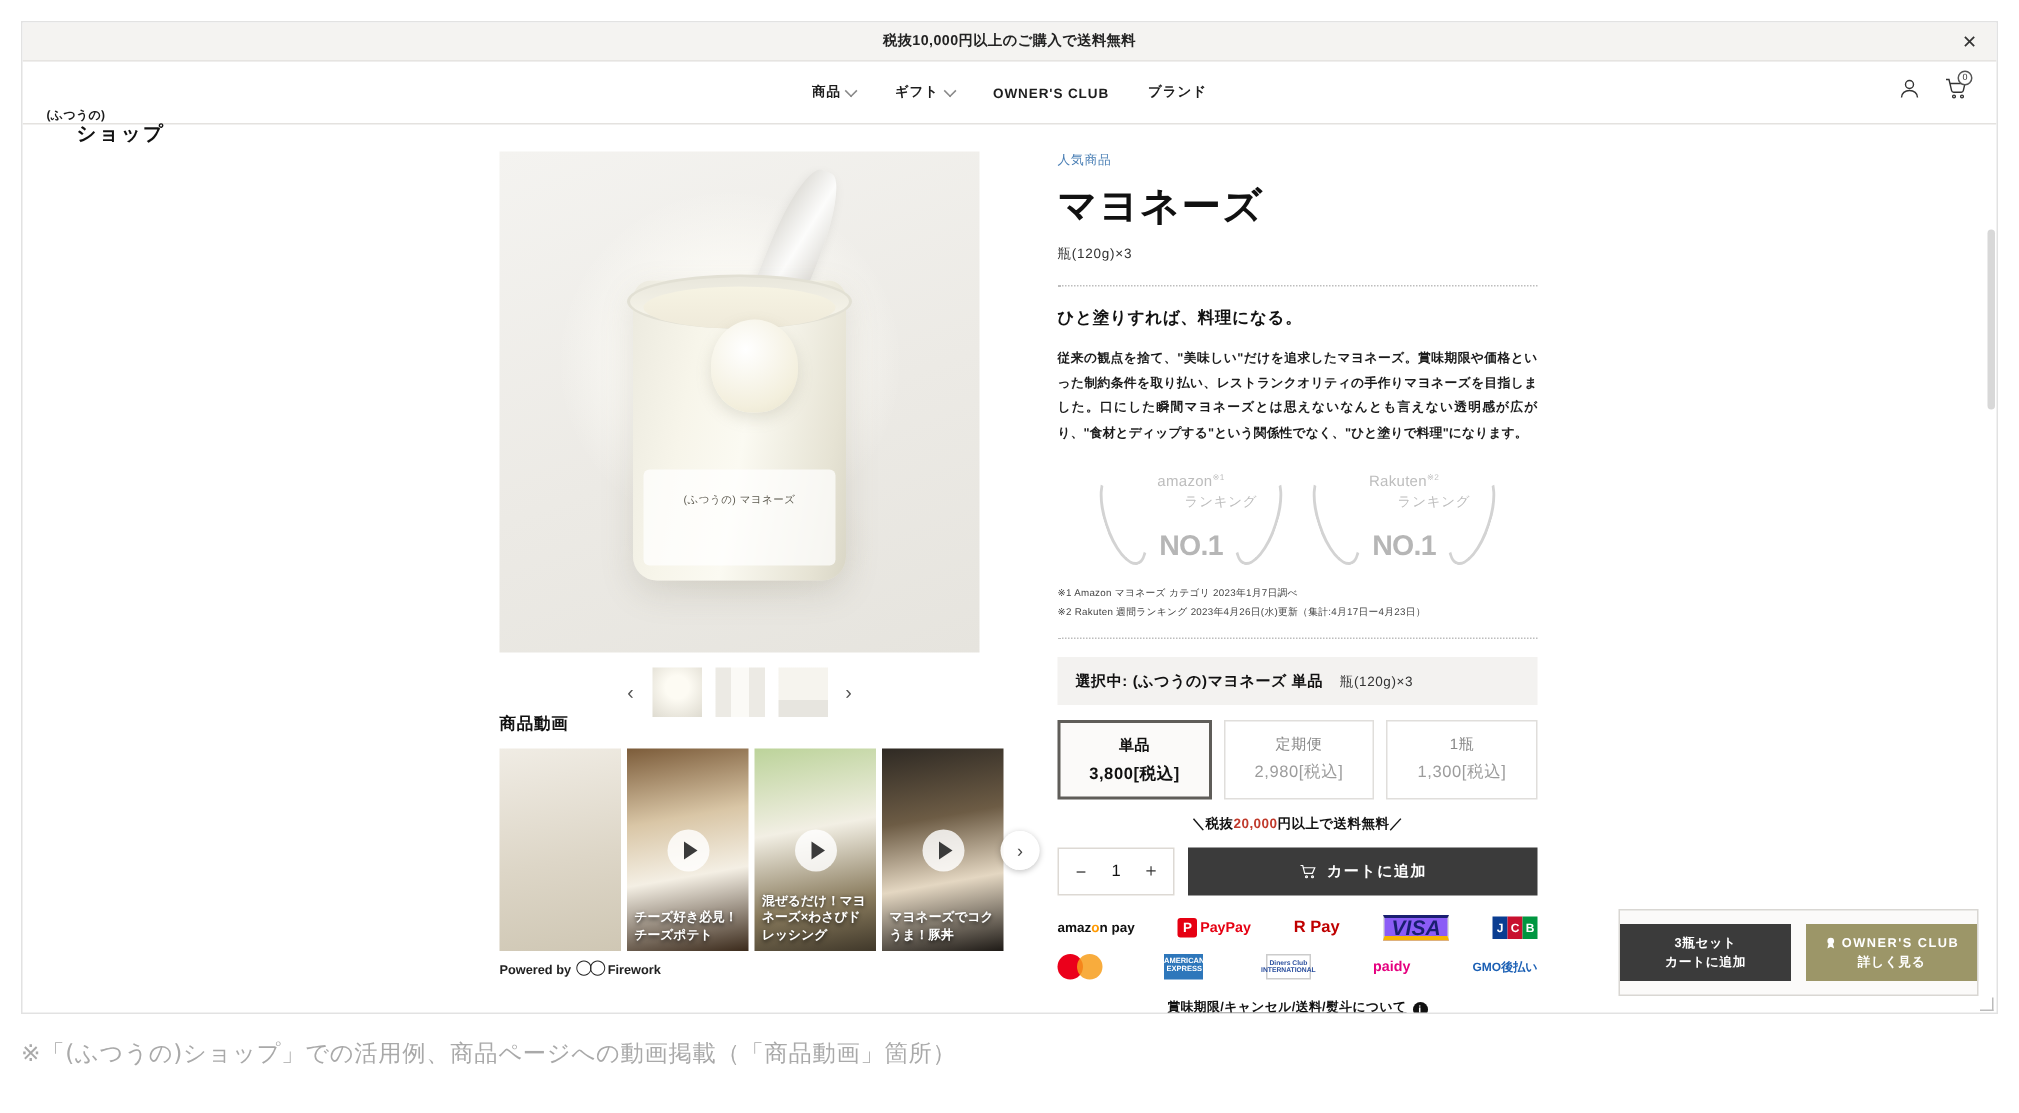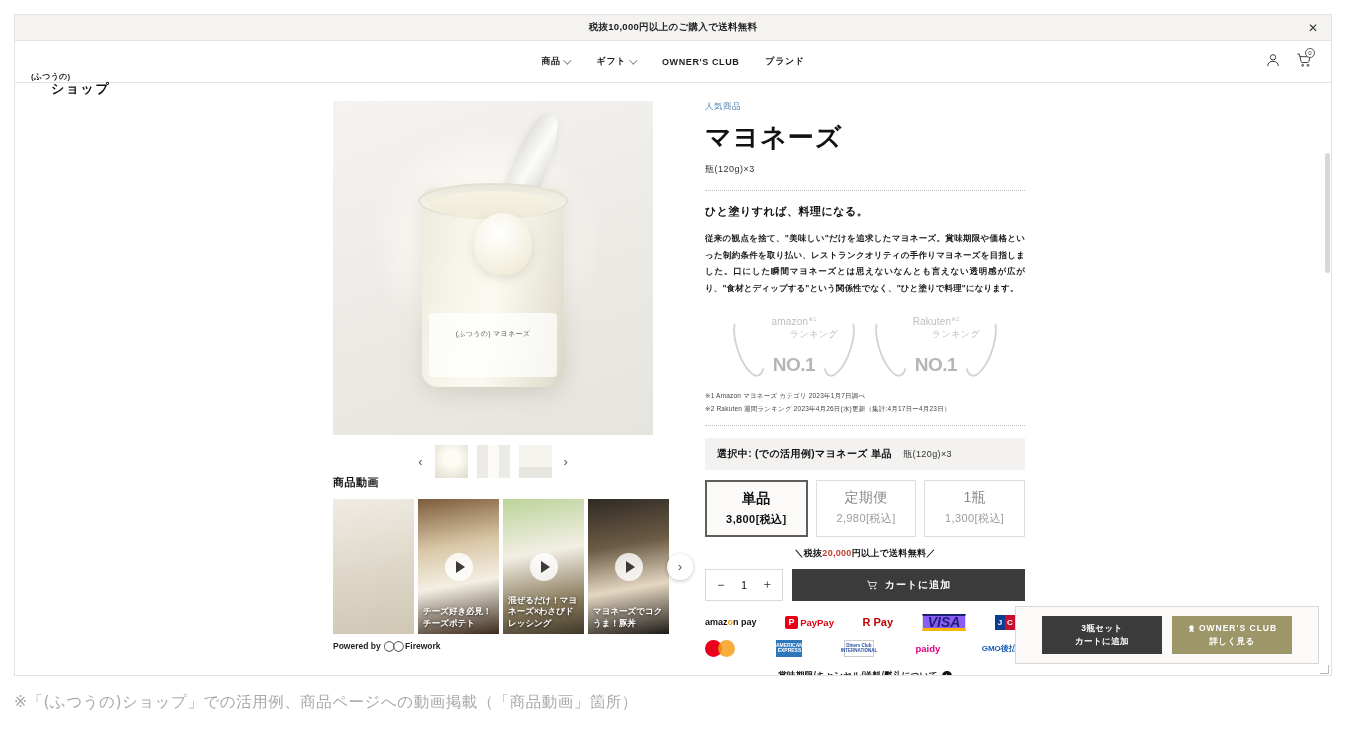--- a/index.html
+++ b/index.html
@@ -217,21 +217,21 @@
     letter-spacing: .4px;
   }
   .selected-bar .qty { font-weight: 400; font-size: 9px; margin-left: 8px; color: #333; }
 
   .variants { display: flex; gap: 8px; margin-top: 10px; }
   .variant {
     flex: 1; border: 1px solid #e0dedb; padding: 8px 2px; text-align: center;
     cursor: pointer; background: #fff;
   }
   .variant.active { border: 2px solid #5f5d59; background: #fbfaf9; }
-  .variant .vname { font-size: 14px; color: #888; letter-spacing: .4px; }
+  .variant .vname { font-size: 10px; color: #888; letter-spacing: .4px; }
   .variant .vprice { font-size: 11px; color: #9c9c9c; margin-top: 4px; letter-spacing: .4px; }
   .variant.active .vname { color: #111; font-weight: 700; }
   .variant.active .vprice { color: #111; font-weight: 700; }
 
   .ship-note { text-align: center; font-size: 9px; margin-top: 10px; letter-spacing: .3px; }
   .ship-note .red { color: #c0392b; font-weight: 700; }
   .ship-note .blk { color: #111; font-weight: 700; }
 
   .cart-row { display: flex; gap: 9px; margin-top: 9px; }
   .stepper {
@@ -276,21 +276,21 @@
     text-align: center; margin-top: 13px; font-size: 8.5px; color: #111;
     text-decoration: underline; cursor: pointer; font-weight: 700; letter-spacing: .3px;
   }
   .info-dot { display: inline-flex; width: 10px; height: 10px; border-radius: 50%;
               background: #111; color: #fff; font-size: 7px; align-items: center;
               justify-content: center; margin-left: 4px; vertical-align: -1px; }
 
   
   .sticky-bar {
     position: absolute; right: 12px; bottom: 12px;
-    width: 304px; height: 58px; background: #fbfaf9;
+    width: 240px; height: 58px; background: #fbfaf9;
     border: 1px solid #d9d7d3; display: flex; align-items: center;
     justify-content: center; gap: 10px;
   }
   .sb-btn {
     width: 120px; height: 38px; display: flex; flex-direction: column;
     align-items: center; justify-content: center; cursor: pointer;
     font-size: 8.5px; line-height: 1.5; font-weight: 700; letter-spacing: .4px;
   }
   .sb-dark { background: #3b3b3b; color: #fff; }
   .sb-gold { background: #9c9668; color: #fff; }
@@ -451,21 +451,21 @@
         </div>
 
         <div class="footnotes">
           <div>※1 Amazon マヨネーズ カテゴリ 2023年1月7日調べ</div>
           <div>※2 Rakuten 週間ランキング 2023年4月26日(水)更新（集計:4月17日ー4月23日）</div>
         </div>
 
         <div class="divider-dot2"></div>
 
         <div class="selected-bar">
-          <span>選択中: (での活用例)マヨネーズ 単品</span>
+          <span>選択中: (ふつうの)マヨネーズ 単品</span>
           <span class="qty">瓶(120g)×3</span>
         </div>
 
         <div class="variants">
           <div class="variant active">
             <div class="vname">単品</div>
             <div class="vprice">3,800[税込]</div>
           </div>
           <div class="variant">
             <div class="vname">定期便</div>

